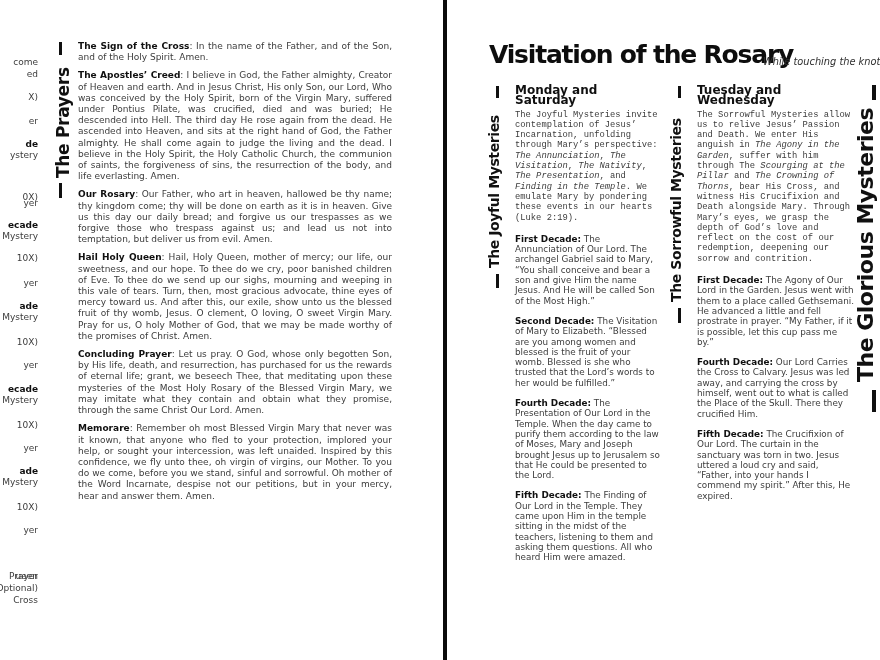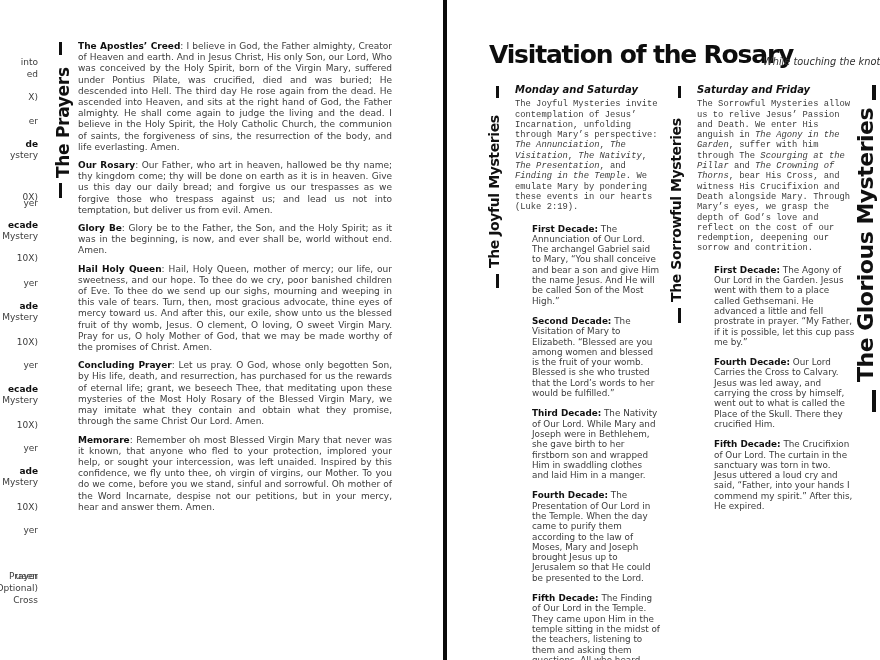--- a/index.html
+++ b/index.html
@@ -41,23 +41,23 @@
     font-size:25px; font-weight:bold; color:#0d0d0d; letter-spacing:-1.2px; white-space:nowrap;
   }
   #knots-note {
     position:absolute; left:763px; top:56px; font-style:italic;
     font-size:9.8px; color:#2e2e2e; white-space:nowrap;
   }
 
   .mystery-col { position:absolute; font-size:8.8px; line-height:10.3px; }
   #col-joyful-flow    { left:515px; top:85px; width:145px; }
   #col-sorrowful-flow { left:697px; top:85px; width:158px; }
-  .day-heading { font-size:10px; font-weight:bold; color:#101010; margin:0 0 4px 0;font-style:italic; }
+  .day-heading { font-size:12px; font-weight:bold; color:#101010; margin:0 0 4px 0; }
   .intro  { margin:0 0 11px 0;font-family:Liberation Mono, monospace; }
-  .decade { margin:0 0 10px 17px; }
+  .decade { margin:0 0 10px 0; }
   .decade b, .intro b { color:#101010; }
 
   #joyful-bar-top       { left:496px; top:86px;  width:3px; height:12px; }
   #joyful-bar-bottom    { left:496px; top:274px; width:3px; height:14px; }
   #joyful-vtitle        { left:487px; top:268px; font-size:14px; letter-spacing:-0.4px; }
 
   #sorrowful-bar-top    { left:678px; top:86px;  width:3px; height:12px; }
   #sorrowful-bar-bottom { left:678px; top:308px; width:3px; height:15px; }
   #sorrowful-vtitle     { left:669px; top:302px; font-size:14px; letter-spacing:-0.4px; }
 
@@ -65,21 +65,21 @@
   #glorious-bar-bottom  { left:872px; top:390px; width:4px; height:22px; }
   #glorious-vtitle      { left:855px; top:382px; font-size:22px; letter-spacing:-0.5px; }
 </style>
 </head>
 <body>
 
 <div id="spread">
 
   <div>
     <div id="left-fragments">
-        <div class="fragment" style="top: 57px;">into</div>
+        <div class="fragment" style="top: 57px;">come</div>
         <div class="fragment" style="top: 69px;">ed</div>
         <div class="fragment" style="top: 92px;">X)</div>
         <div class="fragment" style="top: 116px;">er</div>
         <div class="fragment bold" style="top: 139px;">de</div>
         <div class="fragment" style="top: 150px;">ystery</div>
         <div class="fragment" style="top: 192px;">0X)</div>
         <div class="fragment" style="top: 198px;">yer</div>
         <div class="fragment bold" style="top: 220px;">ecade</div>
         <div class="fragment" style="top: 231px;">Mystery</div>
         <div class="fragment" style="top: 253px;">10X)</div>
@@ -100,53 +100,52 @@
         <div class="fragment" style="top: 571px;">Prayer</div>
         <div class="fragment" style="top: 583px;">(Optional)</div>
         <div class="fragment" style="top: 595px;">Cross</div>
       </div>
 
     <div class="vbar" id="prayers-bar-top"></div>
     <div class="vtitle" id="prayers-vtitle">The Prayers</div>
     <div class="vbar" id="prayers-bar-bottom"></div>
 
     <div id="prayers-column">
+        <p class="prayer"><b>The Sign of the Cross</b>: In the name of the Father, and of the Son, and of the Holy Spirit. Amen.</p>
         <p class="prayer"><b>The Apostles’ Creed</b>: I believe in God, the Father almighty, Creator of Heaven and earth. And in Jesus Christ, His only Son, our Lord, Who was conceived by the Holy Spirit, born of the Virgin Mary, suffered under Pontius Pilate, was crucified, died and was buried; He descended into Hell. The third day He rose again from the dead. He ascended into Heaven, and sits at the right hand of God, the Father almighty. He shall come again to judge the living and the dead. I believe in the Holy Spirit, the Holy Catholic Church, the communion of saints, the forgiveness of sins, the resurrection of the body, and life everlasting. Amen.</p>
         <p class="prayer"><b>Our Rosary</b>: Our Father, who art in heaven, hallowed be thy name; thy kingdom come; thy will be done on earth as it is in heaven. Give us this day our daily bread; and forgive us our trespasses as we forgive those who trespass against us; and lead us not into temptation, but deliver us from evil. Amen.</p>
-        <p class="prayer"><b>Glory Be</b>: Glory be to the Father, the Son, and the Holy Spirit; as it was in the beginning, is now, and ever shall be, world without end. Amen.</p>
         <p class="prayer"><b>Hail Holy Queen</b>: Hail, Holy Queen, mother of mercy; our life, our sweetness, and our hope. To thee do we cry, poor banished children of Eve. To thee do we send up our sighs, mourning and weeping in this vale of tears. Turn, then, most gracious advocate, thine eyes of mercy toward us. And after this, our exile, show unto us the blessed fruit of thy womb, Jesus. O clement, O loving, O sweet Virgin Mary. Pray for us, O holy Mother of God, that we may be made worthy of the promises of Christ. Amen.</p>
         <p class="prayer"><b>Concluding Prayer</b>: Let us pray. O God, whose only begotten Son, by His life, death, and resurrection, has purchased for us the rewards of eternal life; grant, we beseech Thee, that meditating upon these mysteries of the Most Holy Rosary of the Blessed Virgin Mary, we may imitate what they contain and obtain what they promise, through the same Christ Our Lord. Amen.</p>
         <p class="prayer"><b>Memorare</b>: Remember oh most Blessed Virgin Mary that never was it known, that anyone who fled to your protection, implored your help, or sought your intercession, was left unaided. Inspired by this confidence, we fly unto thee, oh virgin of virgins, our Mother. To you do we come, before you we stand, sinful and sorrowful. Oh mother of the Word Incarnate, despise not our petitions, but in your mercy, hear and answer them. Amen.</p>
       </div>
   </div>
 
   <div id="fold-line"></div>
 
   <div>
     <h1 id="rosary-title">Visitation of the Rosary</h1>
     <div id="knots-note">While touching the knots,</div>
 
     <div class="vbar" id="joyful-bar-top"></div>
     <div class="vtitle" id="joyful-vtitle">The Joyful Mysteries</div>
     <div class="vbar" id="joyful-bar-bottom"></div>
     <div class="mystery-col" id="col-joyful-flow">
         <p class="day-heading">Monday and Saturday</p>
         <p class="intro"><span>The Joyful Mysteries invite contemplation of Jesus’ Incarnation, unfolding through Mary’s perspective: </span><i>The Annunciation</i><span>, </span><i>The Visitation</i><span>, </span><i>The Nativity</i><span>, </span><i>The Presentation</i><span>, and </span><i>Finding in the Temple</i><span>. We emulate Mary by pondering these events in our hearts (Luke 2:19).</span></p>
         <p class="decade"><b>First Decade:</b> The Annunciation of Our Lord. The archangel Gabriel said to Mary, “You shall conceive and bear a son and give Him the name Jesus. And He will be called Son of the Most High.”</p>
         <p class="decade"><b>Second Decade:</b> The Visitation of Mary to Elizabeth. “Blessed are you among women and blessed is the fruit of your womb. Blessed is she who trusted that the Lord’s words to her would be fulfilled.”</p>
-        <p class="decade"><b>Third Decade:</b> The Nativity of Our Lord. While Mary and Joseph were in Bethlehem, she gave birth to her firstborn son and wrapped Him in swaddling clothes and laid Him in a manger.</p>
         <p class="decade"><b>Fourth Decade:</b> The Presentation of Our Lord in the Temple. When the day came to purify them according to the law of Moses, Mary and Joseph brought Jesus up to Jerusalem so that He could be presented to the Lord.</p>
         <p class="decade"><b>Fifth Decade:</b> The Finding of Our Lord in the Temple. They came upon Him in the temple sitting in the midst of the teachers, listening to them and asking them questions. All who heard Him were amazed.</p>
       </div>
 
     <div class="vbar" id="sorrowful-bar-top"></div>
     <div class="vtitle" id="sorrowful-vtitle">The Sorrowful Mysteries</div>
     <div class="vbar" id="sorrowful-bar-bottom"></div>
     <div class="mystery-col" id="col-sorrowful-flow">
-        <p class="day-heading">Saturday and Friday</p>
+        <p class="day-heading">Tuesday and Wednesday</p>
         <p class="intro"><span>The Sorrowful Mysteries allow us to relive Jesus’ Passion and Death. We enter His anguish in </span><i>The Agony in the Garden</i><span>, suffer with him through The </span><i>Scourging at the Pillar</i><span> and </span><i>The Crowning of Thorns</i><span>, bear His Cross, and witness His Crucifixion and Death alongside Mary. Through Mary’s eyes, we grasp the depth of God’s love and reflect on the cost of our redemption, deepening our sorrow and contrition.</span></p>
         <p class="decade"><b>First Decade:</b> The Agony of Our Lord in the Garden. Jesus went with them to a place called Gethsemani. He advanced a little and fell prostrate in prayer. “My Father, if it is possible, let this cup pass me by.”</p>
         <p class="decade"><b>Fourth Decade:</b> Our Lord Carries the Cross to Calvary. Jesus was led away, and carrying the cross by himself, went out to what is called the Place of the Skull. There they crucified Him.</p>
         <p class="decade"><b>Fifth Decade:</b> The Crucifixion of Our Lord. The curtain in the sanctuary was torn in two. Jesus uttered a loud cry and said, “Father, into your hands I commend my spirit.” After this, He expired.</p>
       </div>
 
     <div class="vbar" id="glorious-bar-top"></div>
     <div class="vtitle" id="glorious-vtitle">The Glorious Mysteries</div>
     <div class="vbar" id="glorious-bar-bottom"></div>
   </div>

